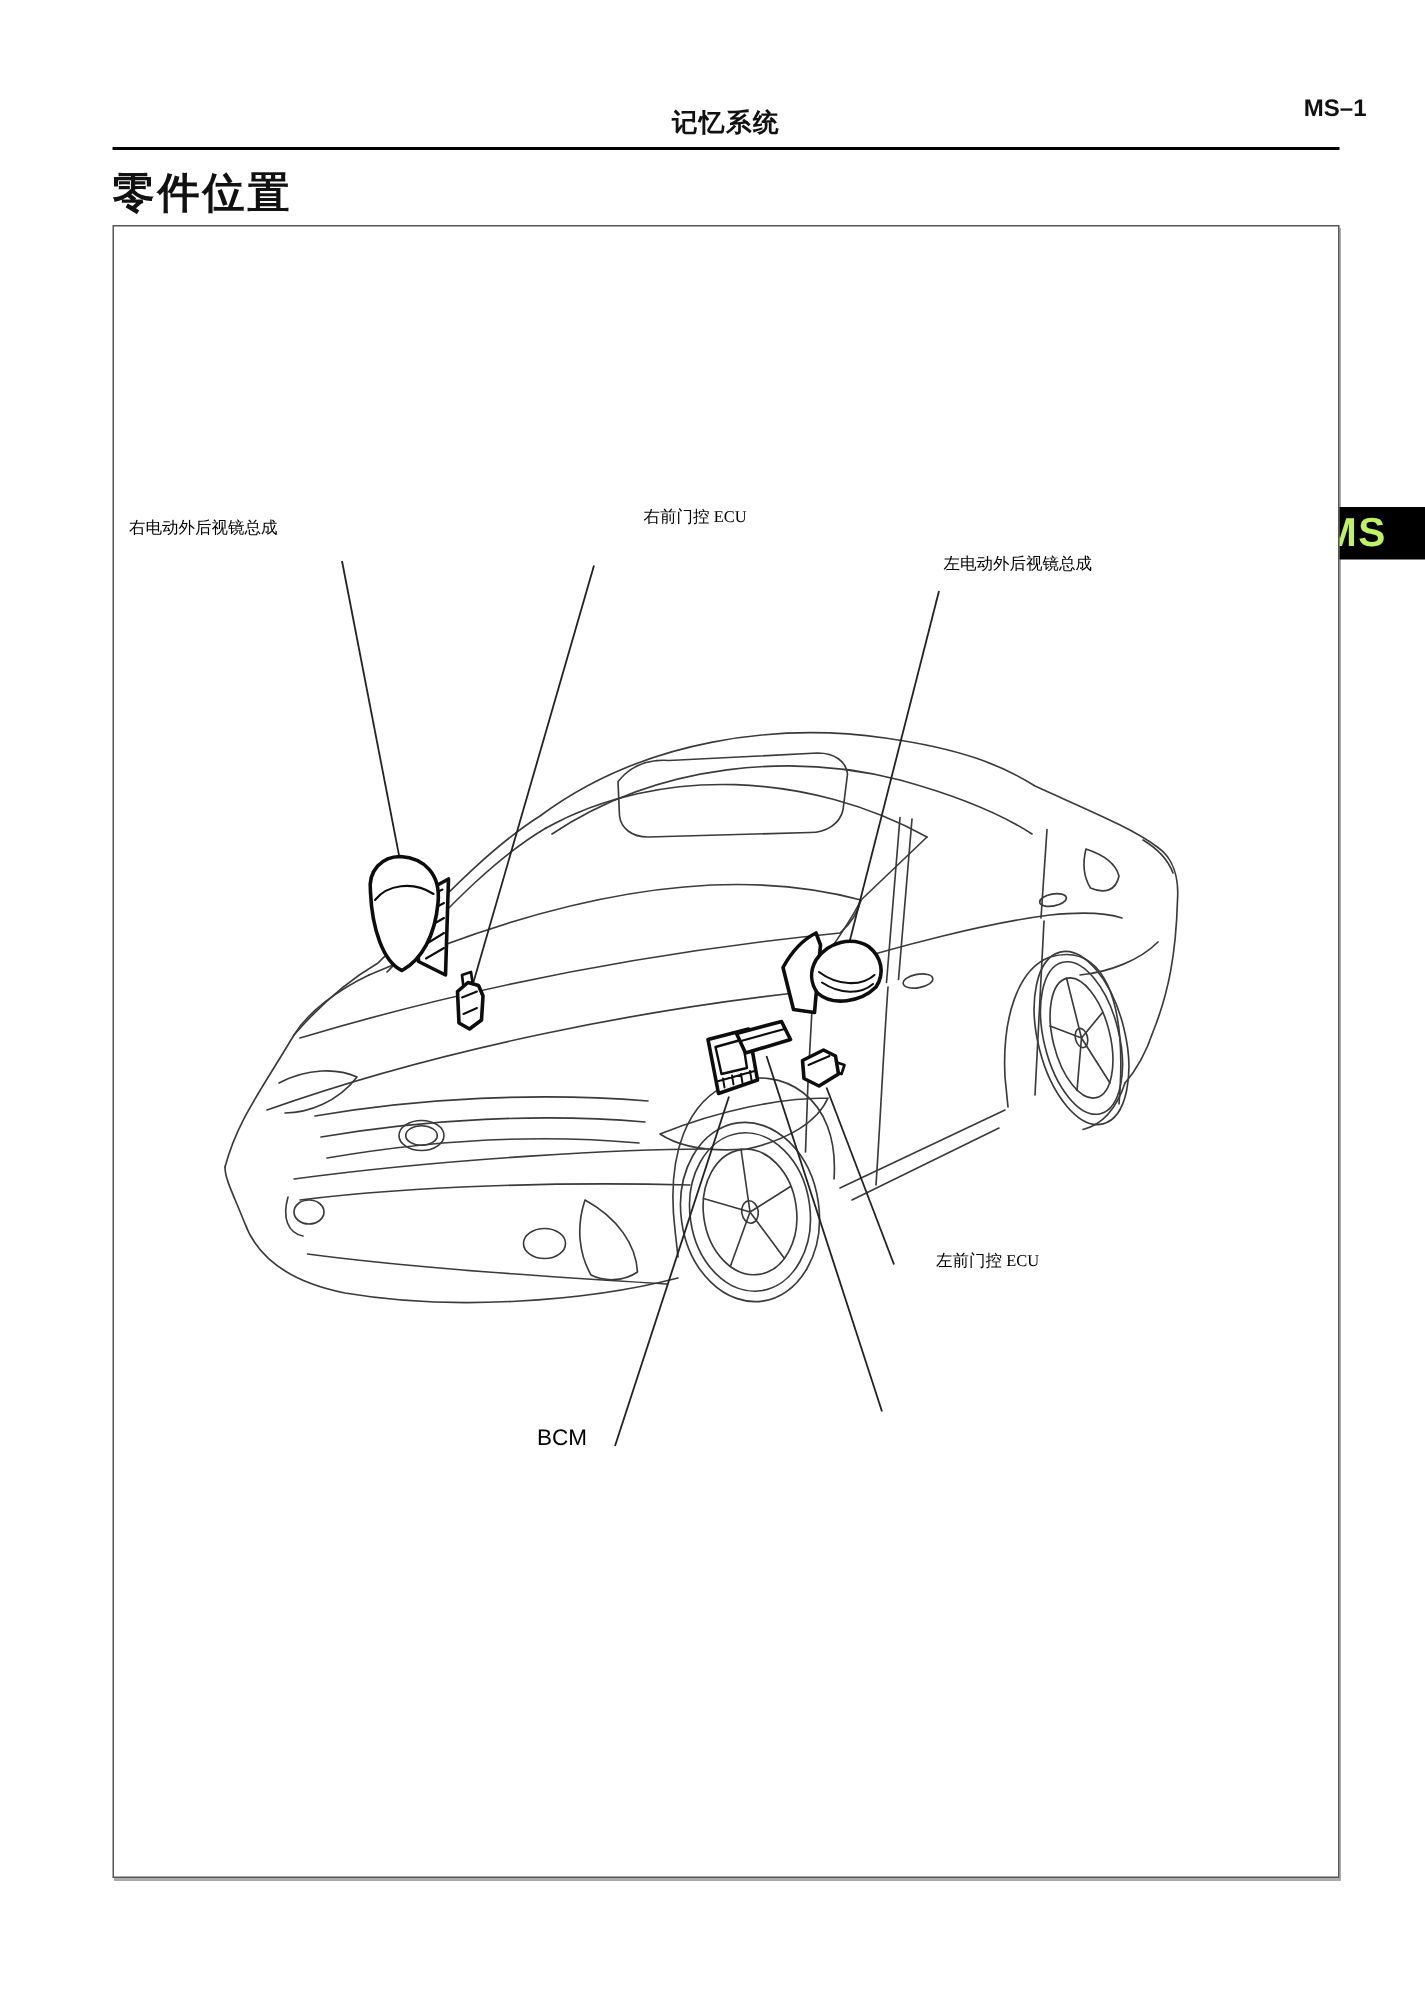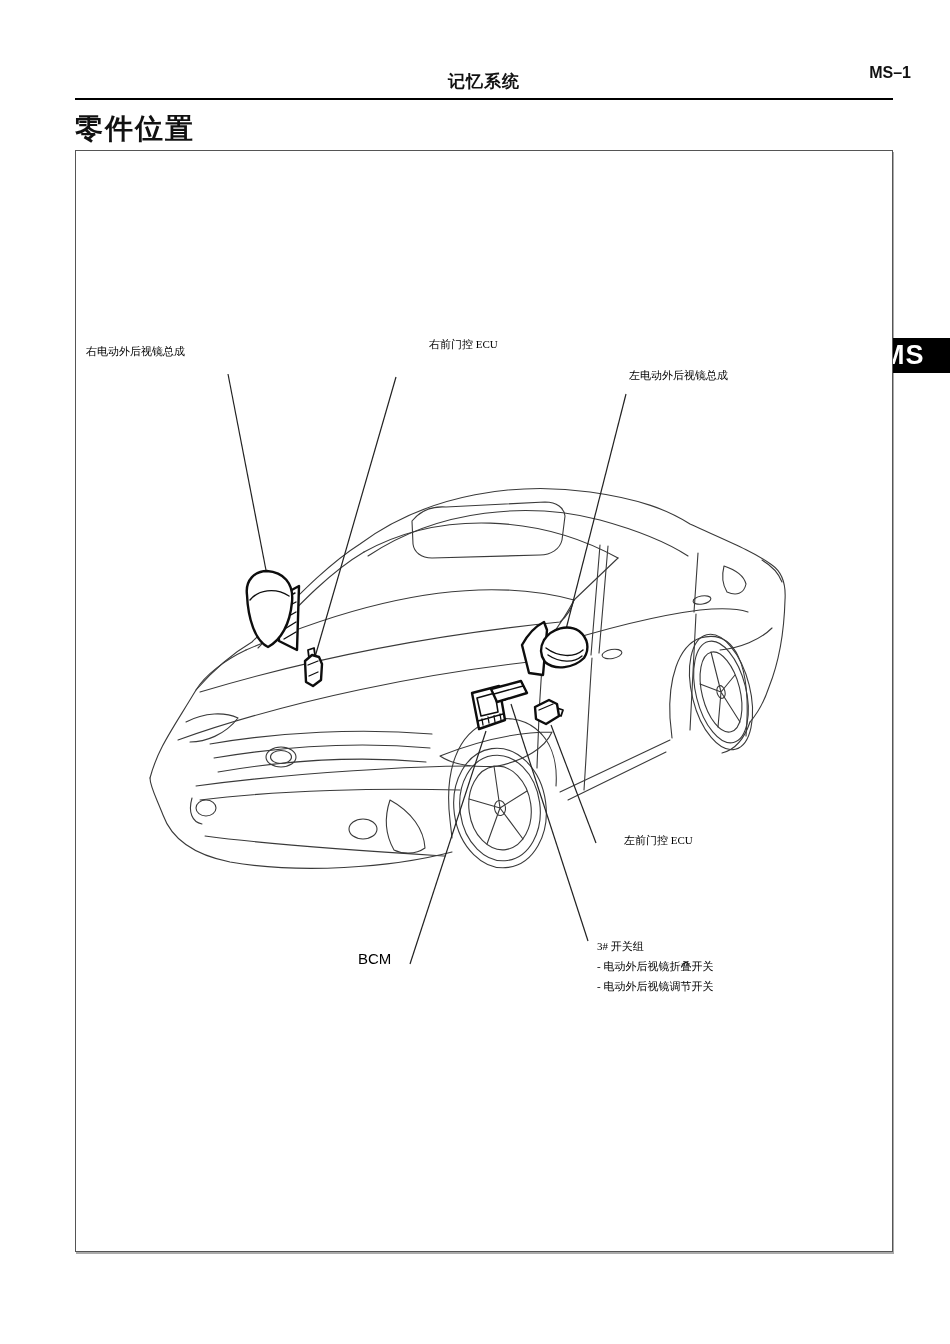--- a/index.html
+++ b/index.html
@@ -22,21 +22,21 @@
   }
   .diagram-box{
     position:absolute;left:75px;top:150px;width:816px;height:1100px;
     border:1px solid #555;box-shadow:1px 2px 0 #aaa;background:#fff;
   }
   .ms-tab{
     position:absolute;left:893px;top:338px;width:57px;height:35px;background:#000;
     overflow:hidden;display:flex;align-items:center;
   }
   .ms-tab span{
-    color:#ffffff;font-size:27px;font-weight:bold;margin-left:-11px;letter-spacing:1px;
+    color:#bef264;font-size:27px;font-weight:bold;margin-left:-11px;letter-spacing:1px;
     font-family:"Liberation Sans",sans-serif;
   }
   svg.art{position:absolute;left:0;top:0;}
   .callout{
     position:absolute;font-family:"Liberation Serif",serif;font-size:11px;color:#000;
     white-space:nowrap;
   }
   .callout.sans{font-family:"Liberation Sans",sans-serif;font-size:15px;}
   .callout-multi{line-height:20px;}
 </style>
@@ -164,23 +164,18 @@
       </g>
     </g>
   </svg>
 
   <div class="callout" style="left:86px;top:344px;">右电动外后视镜总成</div>
   <div class="callout" style="left:400px;top:337px;margin-left:29px;">右前门控 ECU</div>
   <div class="callout" style="left:629px;top:368px;">左电动外后视镜总成</div>
   <div class="callout" style="left:608px;top:833px;margin-left:16px;">左前门控 ECU</div>
   <div class="callout sans" style="left:358px;top:950px;">BCM</div>
 
-  <div class="callout callout-multi" style="left:597px;top:936px;">
-    <div>3# 开关组</div>
-    <div>- 电动外后视镜折叠开关</div>
-    <div>- 电动外后视镜调节开关</div>
-  </div>
 
   <div class="ms-tab">
     <span>MS</span>
   </div>
 
 </div>
 
 </body></html>

